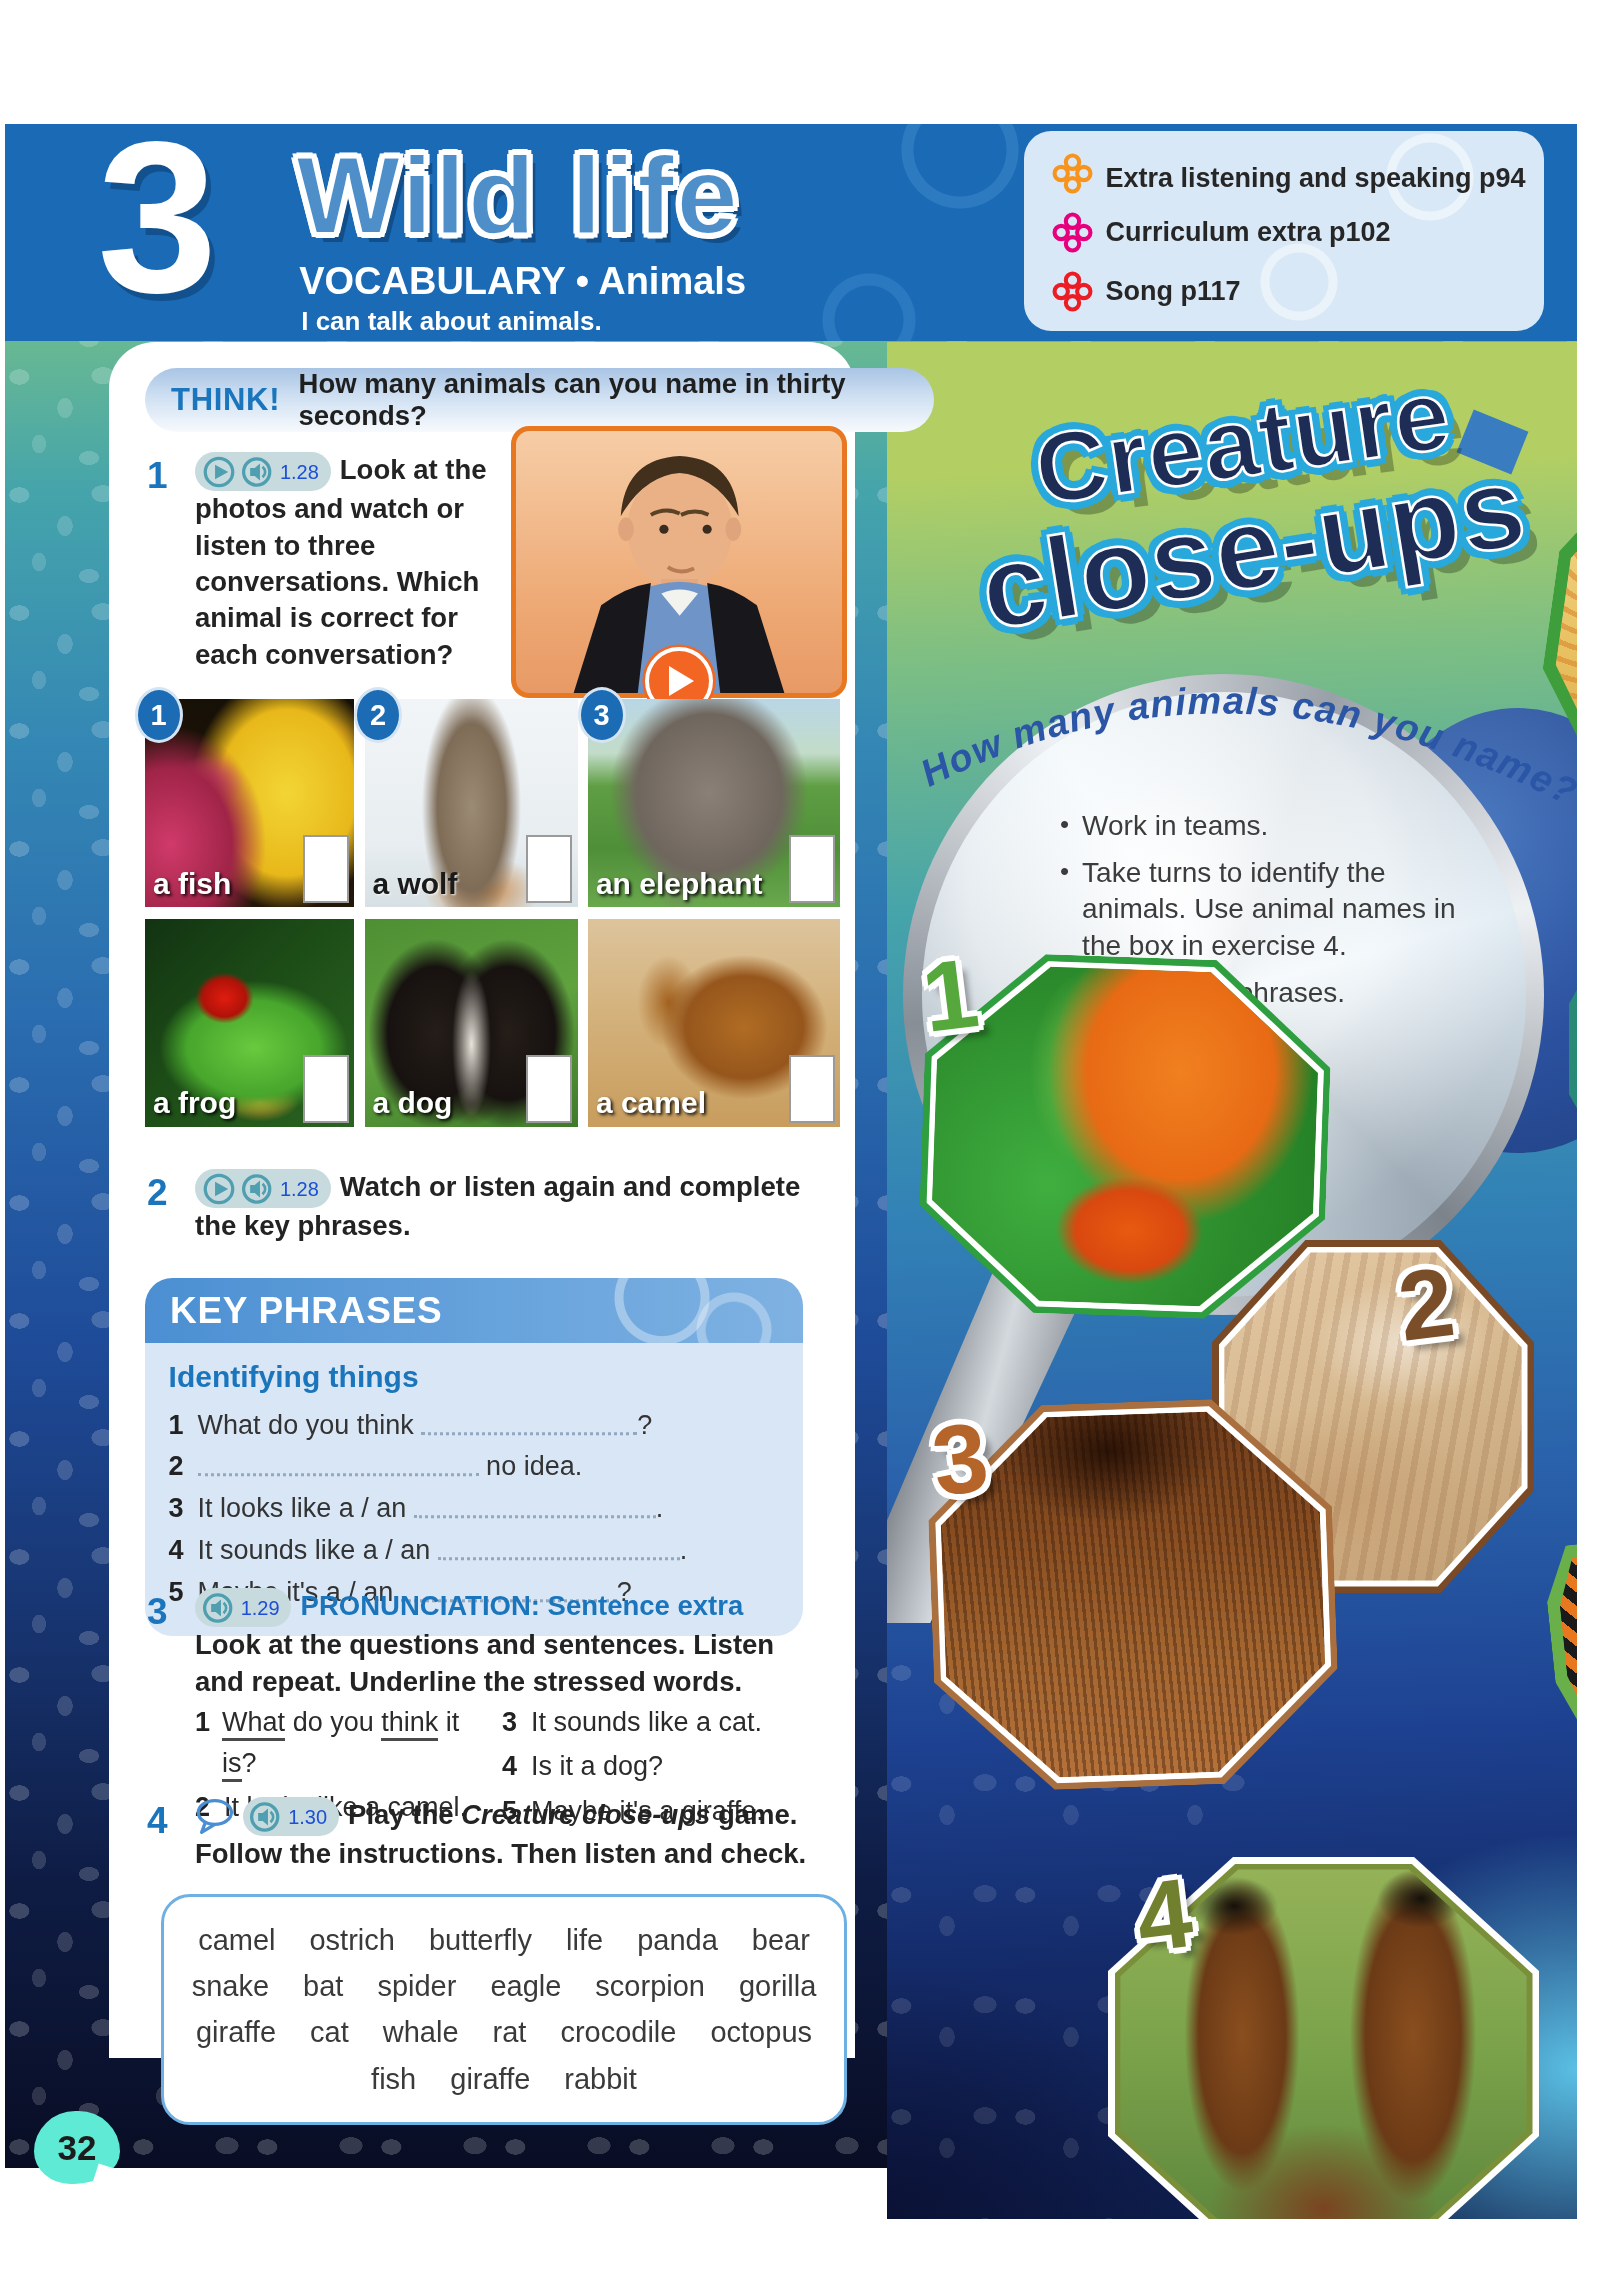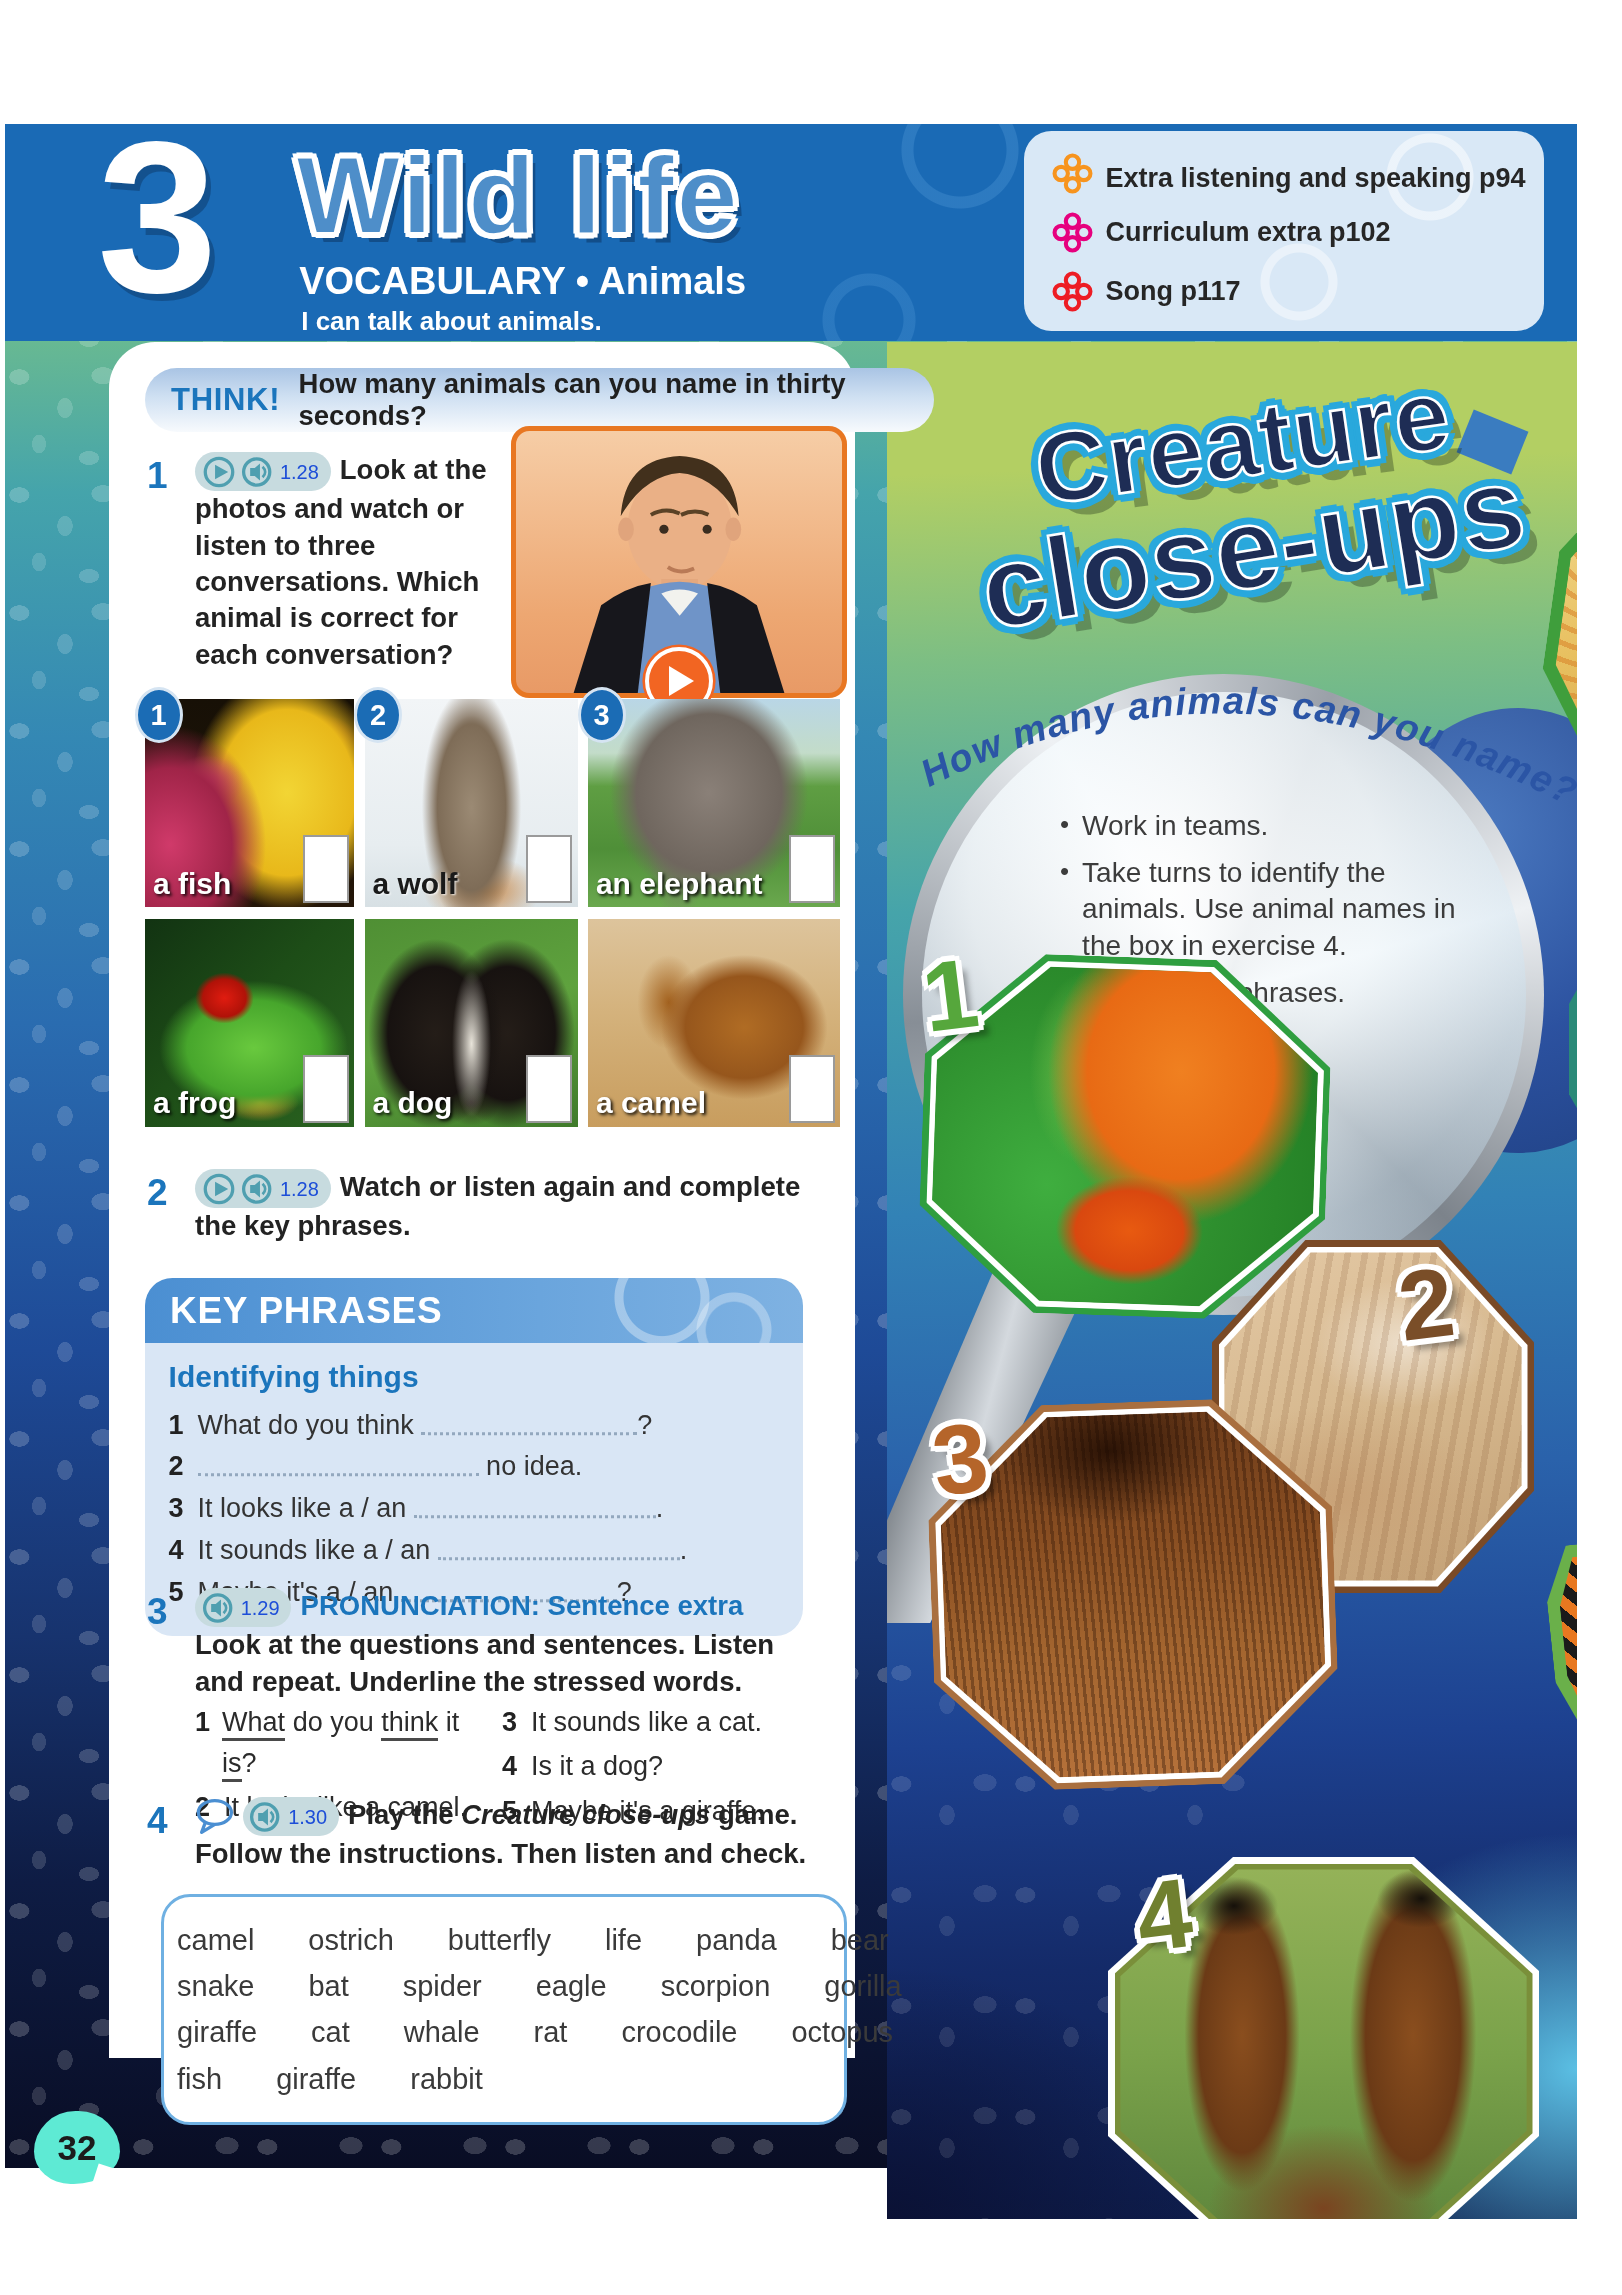--- a/index.html
+++ b/index.html
@@ -112,21 +112,21 @@
   .blank{display:inline-block;border-bottom:3.3px dotted #93a8be;height:19.6px;transform:translateY(1.3px);}
   
   .pron-col{position:absolute;font-size:27px;font-weight:500;color:#2b2b2b;line-height:1.5;}
   .pron-col .n{font-weight:800;color:#222;display:inline-block;width:29px;vertical-align:top;}
   .pron-item{display:flex;margin-bottom:3.9px;}
   .u{border-bottom:3.9px solid #4a4a4a;padding-bottom:1.3px;}
   .ex3-head{color:#1b75bc;font-weight:800;}
   
   .wbox{position:absolute;left:52px;top:1552px;width:686px;border:3.3px solid #6fb0e2;border-radius:29px;
         box-sizing:border-box;padding:19.6px 13px;background:#fff;}
-  .wb-row{display:flex;gap:54px;font-size:29px;color:#3a3a3a;line-height:1.6;font-weight:500;}
+  .wb-row{display:flex;justify-content:center;gap:34px;font-size:29px;color:#3a3a3a;line-height:1.6;font-weight:500;}
   
   .handle-tip{position:absolute;left:623px;top:2058px;width:118px;height:52px;z-index:3;
      background:linear-gradient(100deg,#6f757b 10%,#c9ced3 40%,#f2f4f6 55%,#8a9096 75%);
      clip-path:polygon(2% 0,100% 0,30% 100%);}
   .pageno{position:absolute;left:34px;top:2111px;width:86px;height:73px;background:#5eead4;z-index:6;
      border-radius:52% 52% 58% 46% / 60% 60% 48% 48%;display:flex;align-items:center;justify-content:center;}
   .pageno::after{content:"";position:absolute;right:-1.3px;bottom:-22px;width:29px;height:39px;background:#fff;
      border-radius:0 0 70% 30%;transform:rotate(18deg);}
   .pageno span{font-size:35px;font-weight:800;color:#1c1c1c;position:relative;z-index:2;}
   

